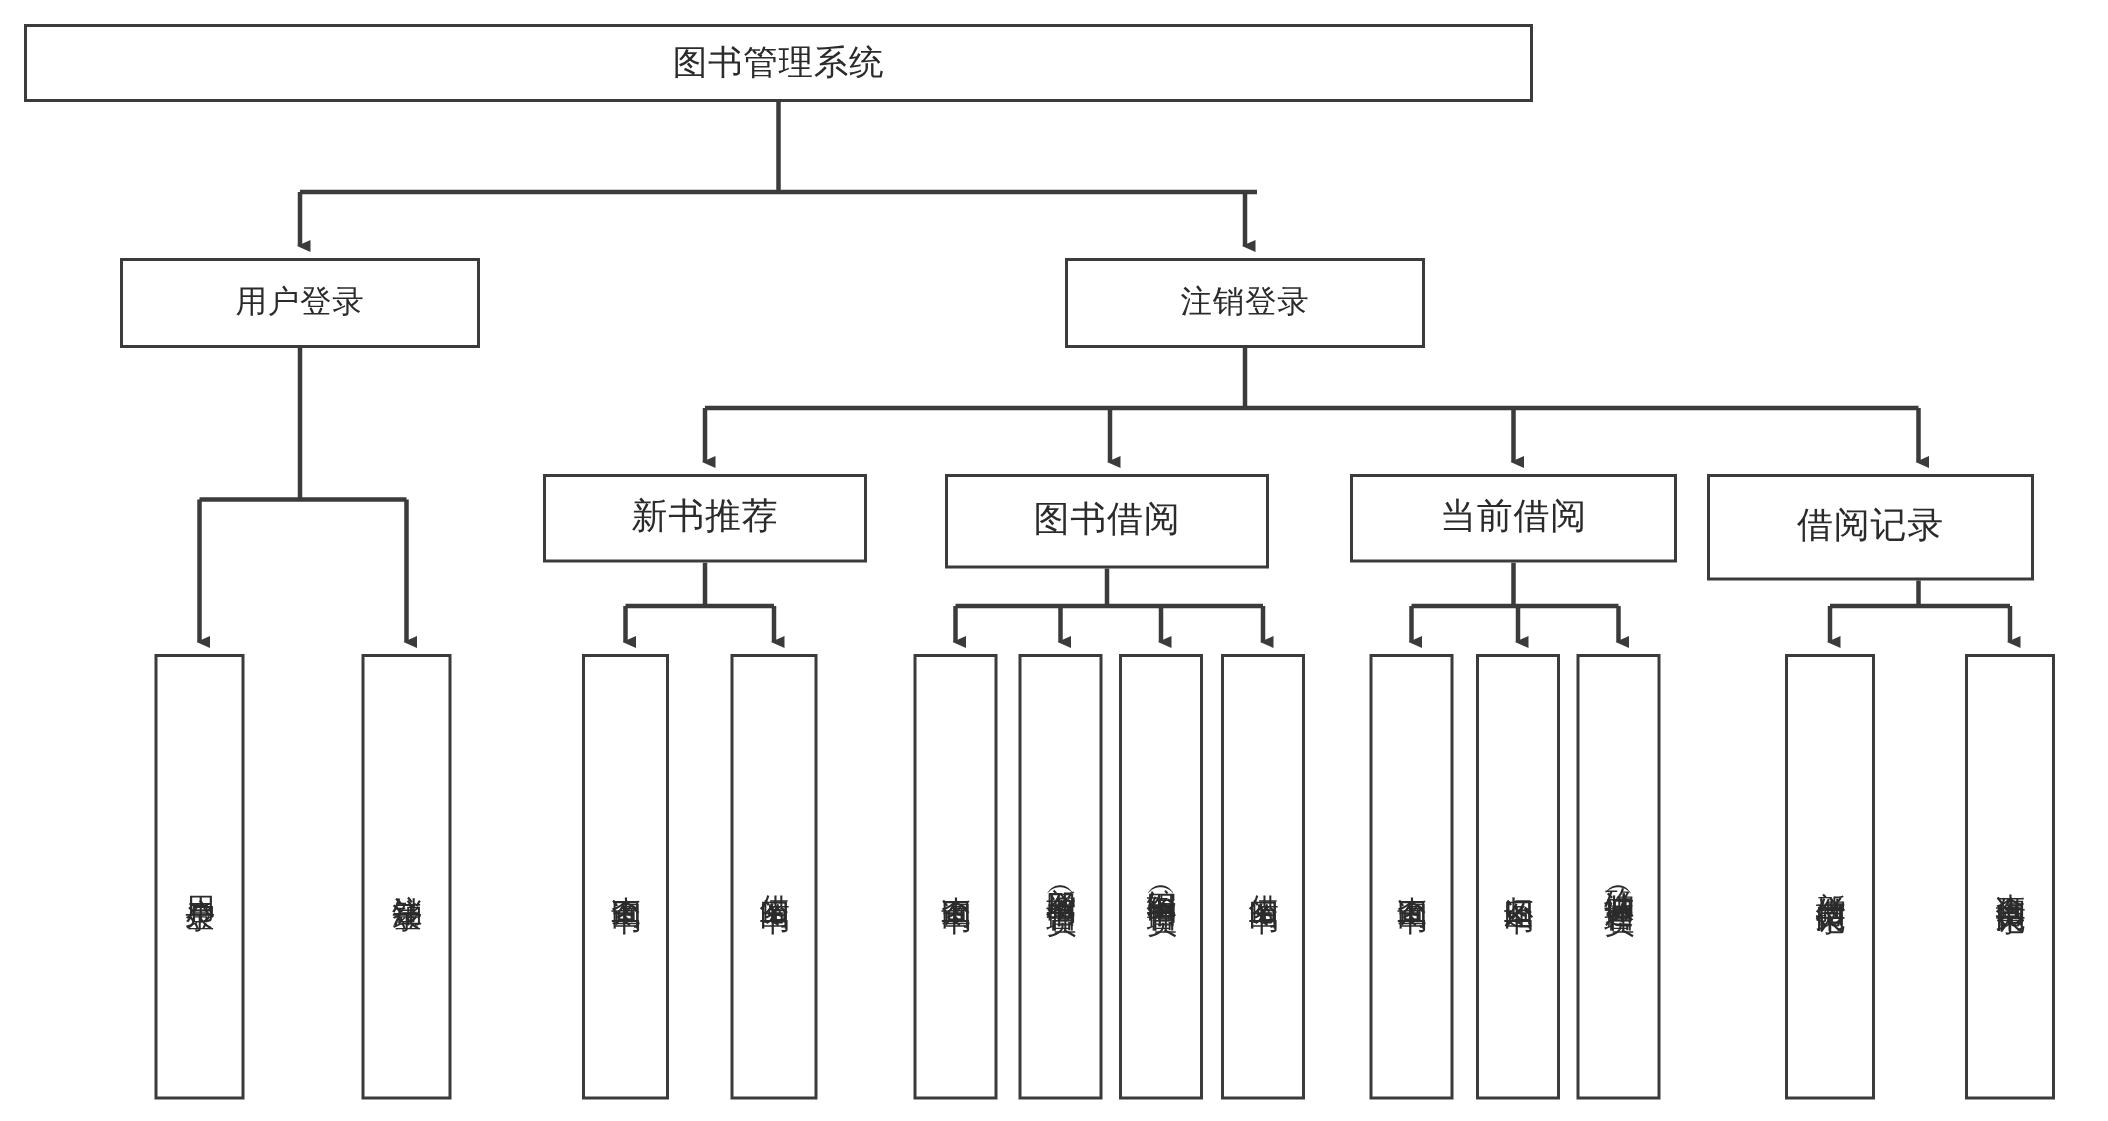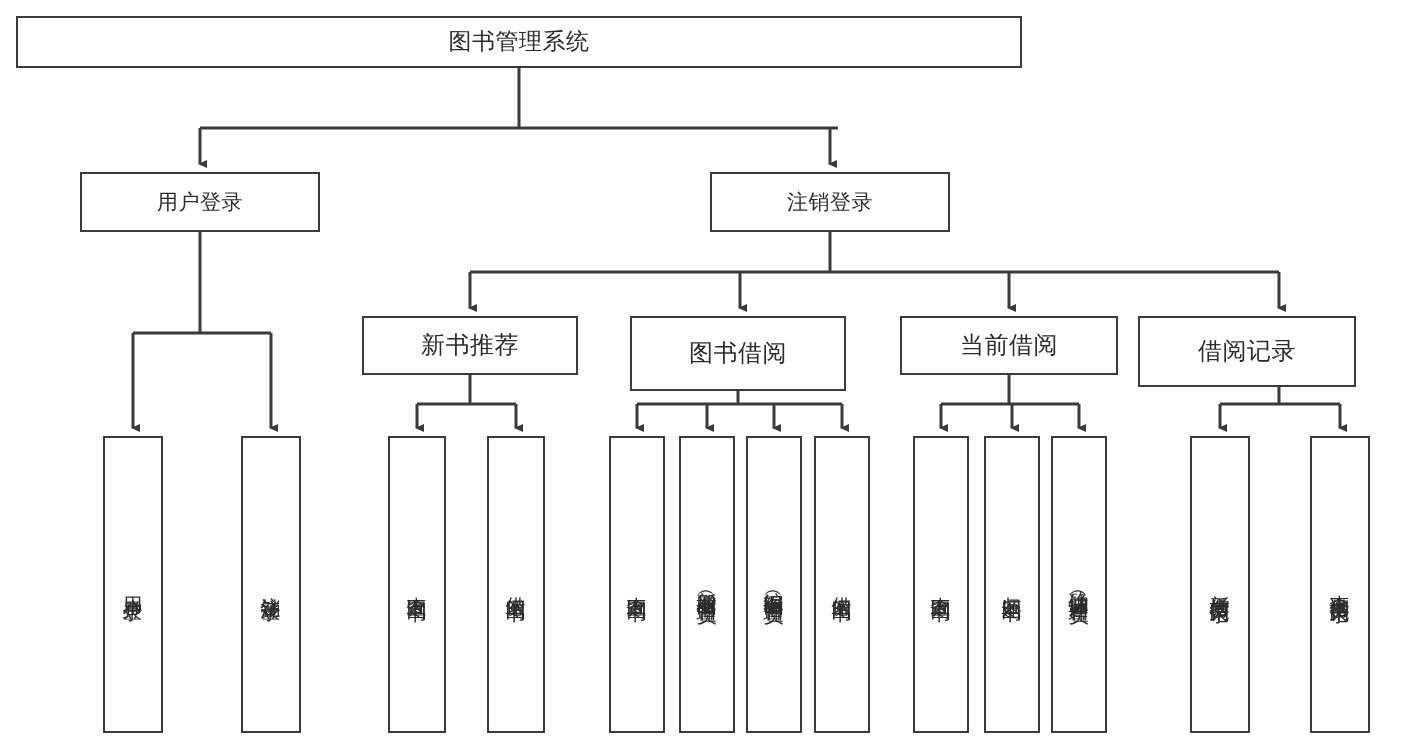--- a/index.html
+++ b/index.html
@@ -131,21 +131,21 @@
   <div class="node horiz lvl1" style="left:80px; top:172px; width:240px; height:60px;">
     <span class="lbl">用户登录</span>
   </div>
   <div class="node horiz lvl1" style="left:710px; top:172px; width:240px; height:60px;">
     <span class="lbl">注销登录</span>
   </div>
 
   <div class="node horiz lvl2" style="left:362px; top:316px; width:216px; height:59px;">
     <span class="lbl">新书推荐</span>
   </div>
-  <div class="node horiz lvl2" style="left:630px; top:316px; width:216px; height:75px;">
+  <div class="node horiz lvl2" style="left:630px; top:316px; width:216px; height:63px;">
     <span class="lbl">图书借阅</span>
   </div>
   <div class="node horiz lvl2" style="left:900px; top:316px; width:218px; height:59px;">
     <span class="lbl">当前借阅</span>
   </div>
   <div class="node horiz lvl2" style="left:1138px; top:316px; width:218px; height:71px;">
     <span class="lbl">借阅记录</span>
   </div>
 
   <div class="node vert leaf" style="left:103px; top:436px; width:60px; height:297px;">

